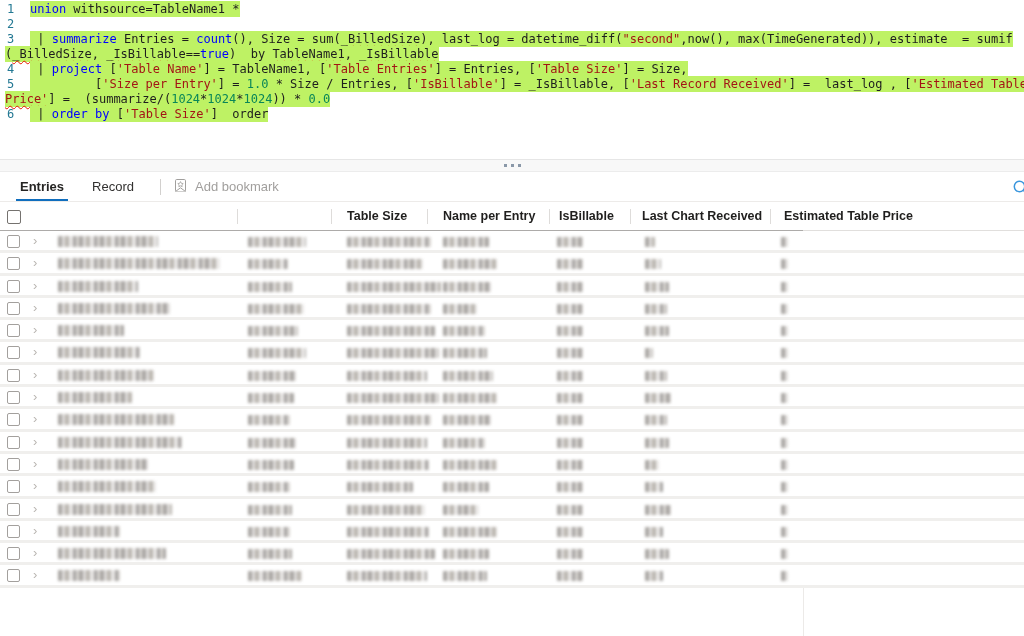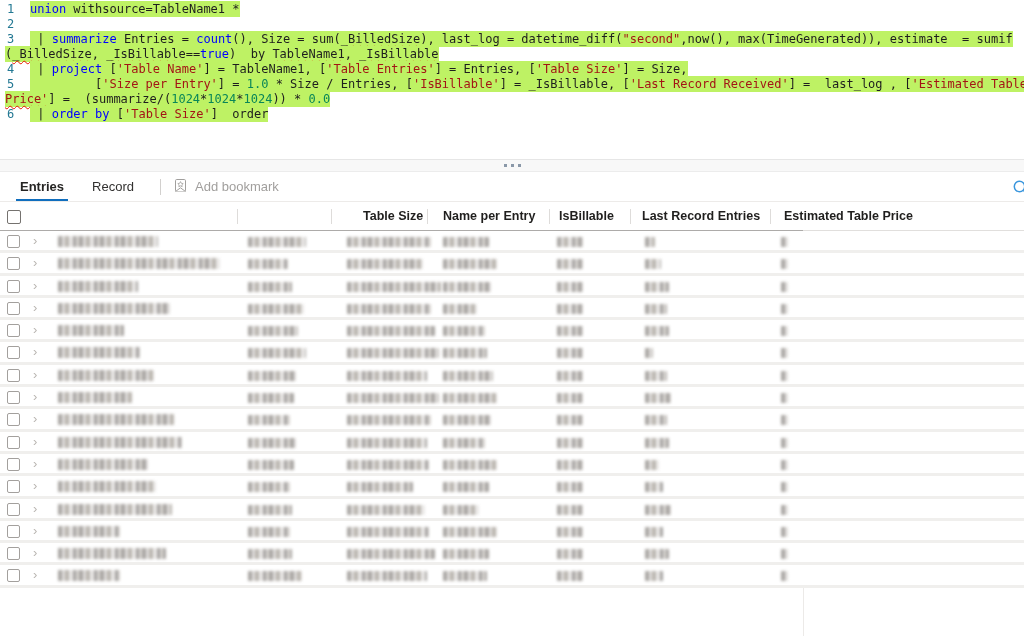--- a/index.html
+++ b/index.html
@@ -113,24 +113,24 @@
         <line x1="11.5" y1="11.5" x2="16" y2="16" stroke="#3a96dd" stroke-width="1.5"></line>
       </svg>
     </div>
   </div>
 
   <div class="ghead">
     <div class="cb"></div>
     <div class="darkedge"></div>
   <div class="col" style="left: 30px; margin-top: 41px;">Table Name</div>
       <div class="col" style="left: 247px; margin-top: 48px;">Table Entries</div>
-      <div class="col" style="left: 347px; margin-left: 16px;">Table Size</div>
+      <div class="col" style="left: 347px;">Table Size</div>
       <div class="col" style="left: 443px;">Name per Entry</div>
       <div class="col" style="left: 559px;">IsBillable</div>
-      <div class="col" style="left: 642px;">Last Record Entries</div>
+      <div class="col" style="left: 642px;">Last Chart Received</div>
       <div class="col" style="left: 784px;">Estimated Table Price</div>
       <div class="hdiv" style="left: 237px;"></div>
       <div class="hdiv" style="left: 331px;"></div>
       <div class="hdiv" style="left: 427px;"></div>
       <div class="hdiv" style="left: 549px;"></div>
       <div class="hdiv" style="left: 630px;"></div>
       <div class="hdiv" style="left: 770px;"></div>
     </div>
 
   <div class="rows">

